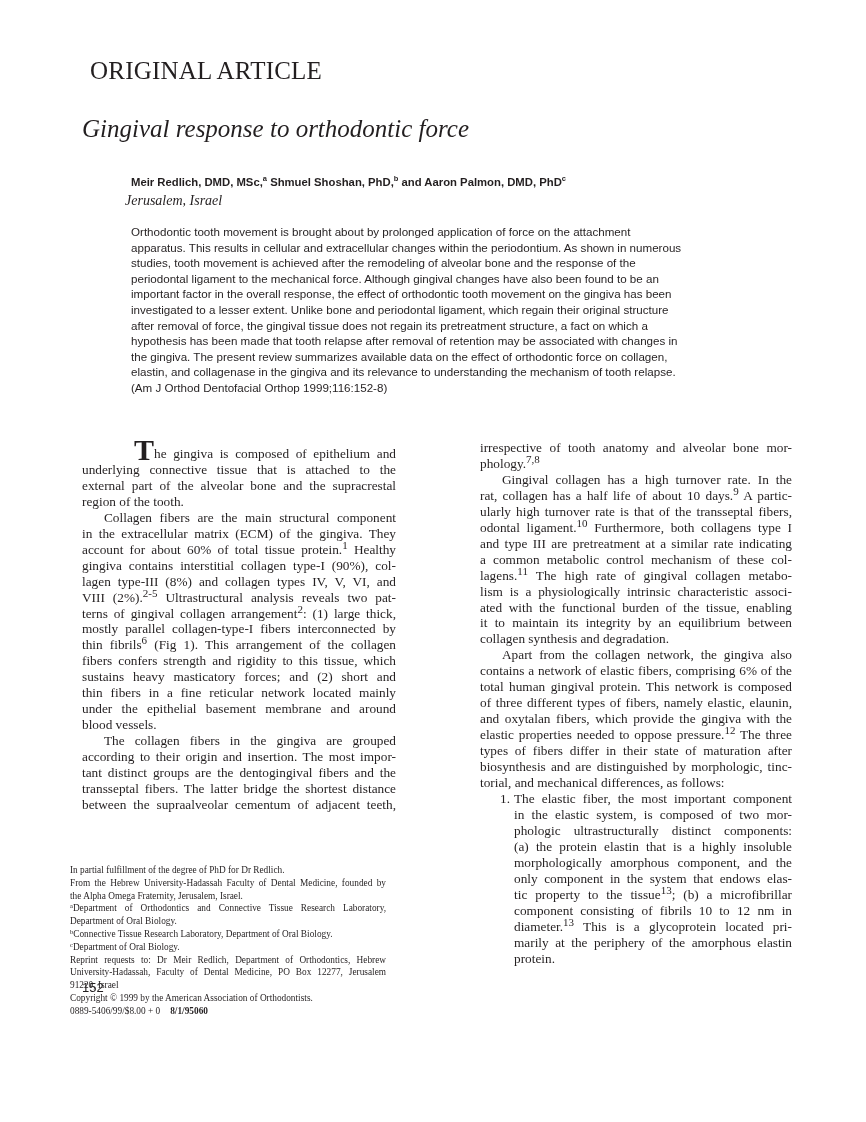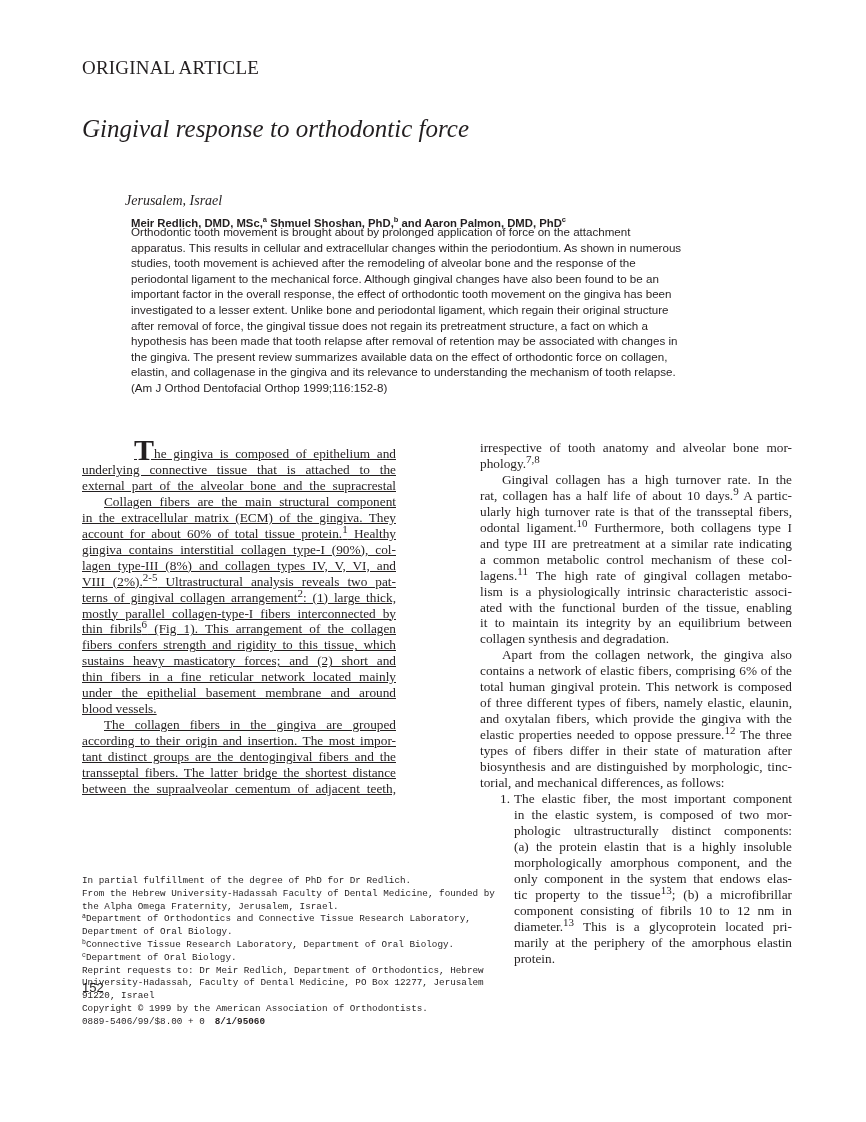--- a/index.html
+++ b/index.html
@@ -1,34 +1,34 @@
 <!DOCTYPE html>
 <html><head>
   <meta charset="utf-8">
   <style>
     html, body { margin:0; padding:0; background:#fff; }
     body { width:866px; height:1122px; position:relative; overflow:hidden; color:#231f20; }
     .abs { position:absolute; }
-    .section-label { left:82px; top:57px; font-family:"Liberation Serif", serif; font-size:19px; letter-spacing:0.2px; color:#231f20; }
+    .section-label { left:90px; top:57px; font-family:"Liberation Serif", serif; font-size:25px; letter-spacing:0.2px; color:#231f20; }
     .title { left:82px; top:115px; font-family:"Liberation Serif", serif; font-style:italic; font-size:25px; color:#231f20; }
-    .authors { left:131px; top:176px; font-family:"Liberation Sans", sans-serif; font-weight:bold; font-size:11.3px; color:#231f20; white-space:nowrap;margin-top:41px; }
+    .authors { left:131px; top:176px; font-family:"Liberation Sans", sans-serif; font-weight:bold; font-size:11.3px; color:#231f20; white-space:nowrap; }
     .authors sup { font-size:7.5px; }
     .location { left:125px; top:193px; font-family:"Liberation Serif", serif; font-style:italic; font-size:14px; color:#231f20; }
     .abstract { left:131px; top:224px; width:615px; font-family:"Liberation Sans", sans-serif; font-size:11.6px; line-height:15.6px; color:#231f20; }
     .abstract .ln, .col .ln, .notes .ln { display:block; white-space:nowrap; }
     .col { font-family:"Liberation Serif", serif; font-size:13.3px; line-height:15.95px; color:#231f20; }
-    .col-left { left:82px; top:440px; width:314px;text-decoration:underline; }
+    .col-left { left:82px; top:440px; width:314px; }
     .col-right { left:432px; top:440px; width:312px;margin-left:48px; }
     .j { text-align:justify; text-align-last:justify; display:block; white-space:nowrap; }
     .j.last { text-align-last:left; }
     .indent { padding-left:22px; }
     .list-indent { padding-left:34px; }
     .dropcap { font-size:30px; font-weight:bold; line-height:20px; vertical-align:-2px; }
     sup { font-size:11px; line-height:0; vertical-align:5px; }
-    .notes { left:82px; top:864px; width:316px; font-family:Liberation Mono, monospace; font-size:9.3px; line-height:12.8px; color:#231f20;margin-top:11px; }
+    .notes { left:70px; top:864px; width:316px; font-family:Liberation Serif, serif; font-size:9.3px; line-height:12.8px; color:#231f20; }
     .notes sup { font-size:6.5px; vertical-align:3px; }
     .doc-id { font-weight:bold; }
     .page-number { left:82px; top:980px; font-family:"Liberation Sans", sans-serif; font-weight:normal; font-size:13px; color:#231f20; }
   </style>
 </head>
 <body>
 
 <div class="abs section-label">ORIGINAL ARTICLE</div>
 <div class="abs title">Gingival response to orthodontic force</div>
 
@@ -48,20 +48,21 @@
   <span class="ln">hypothesis has been made that tooth relapse after removal of retention may be associated with changes in</span>
   <span class="ln">the gingiva. The present review summarizes available data on the effect of orthodontic force on collagen,</span>
   <span class="ln">elastin, and collagenase in the gingiva and its relevance to understanding the mechanism of tooth relapse.</span>
   <span class="ln">(Am J Orthod Dentofacial Orthop 1999;116:152-8)</span>
 </div>
 
 <div class="abs col col-left">
   <span class="j" style="padding-left:52px;"><span class="dropcap">T</span><span>he gingiva is composed of epithelium and</span></span>
   <span class="j">underlying connective tissue that is attached to the</span>
   <span class="j">external part of the alveolar bone and the supracrestal</span>
+  <span class="j last">region of the tooth.</span>
   <span class="j indent">Collagen fibers are the main structural component</span>
   <span class="j">in the extracellular matrix (ECM) of the gingiva. They</span>
   <span class="j"><span>account for about 60% of total tissue protein.</span><sup>1</sup><span> Healthy</span></span>
   <span class="j">gingiva contains interstitial collagen type-I (90%), col-</span>
   <span class="j">lagen type-III (8%) and collagen types IV, V, VI, and</span>
   <span class="j"><span>VIII (2%).</span><sup>2-5</sup><span> Ultrastructural analysis reveals two pat-</span></span>
   <span class="j"><span>terns of gingival collagen arrangement</span><sup>2</sup><span>: (1) large thick,</span></span>
   <span class="j">mostly parallel collagen-type-I fibers interconnected by</span>
   <span class="j"><span>thin fibrils</span><sup>6</sup><span> (Fig 1). This arrangement of the collagen</span></span>
   <span class="j">fibers confers strength and rigidity to this tissue, which</span>

